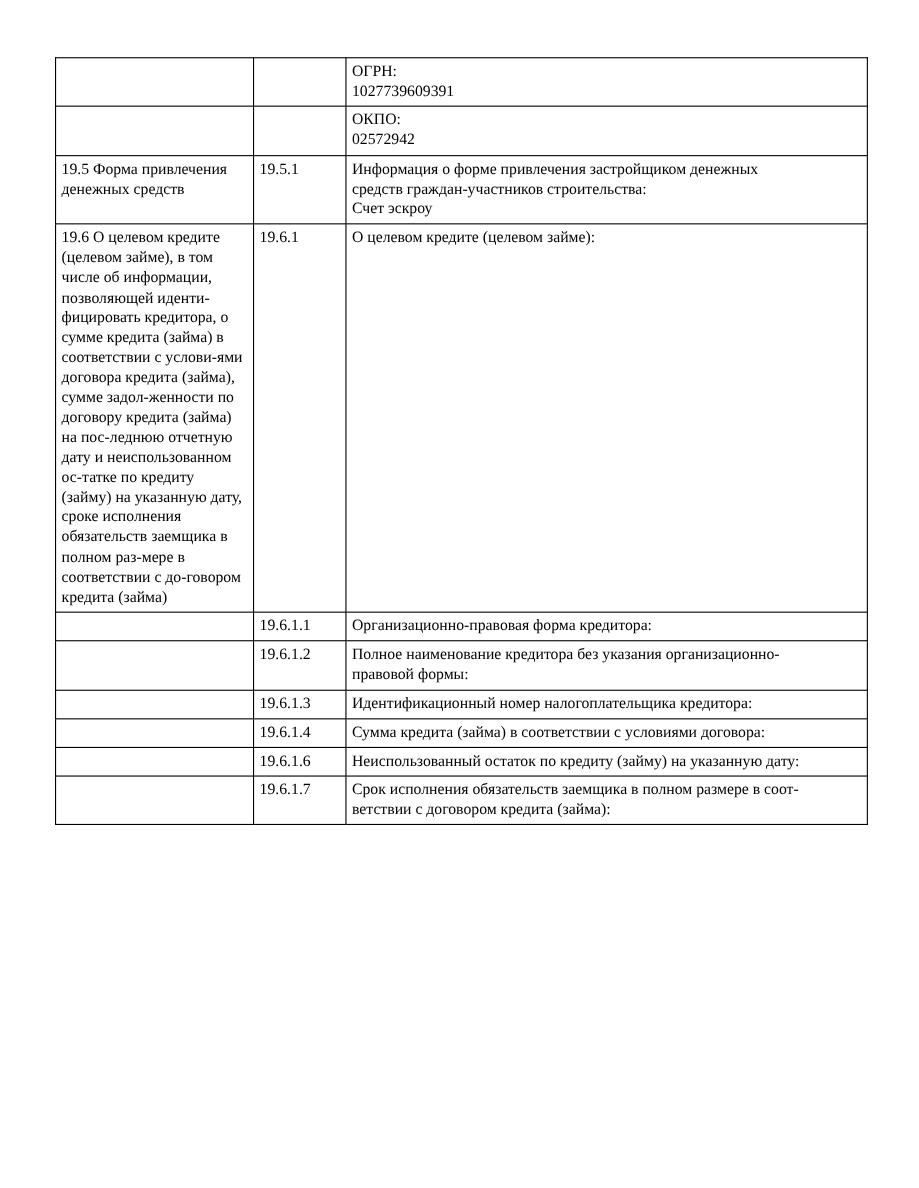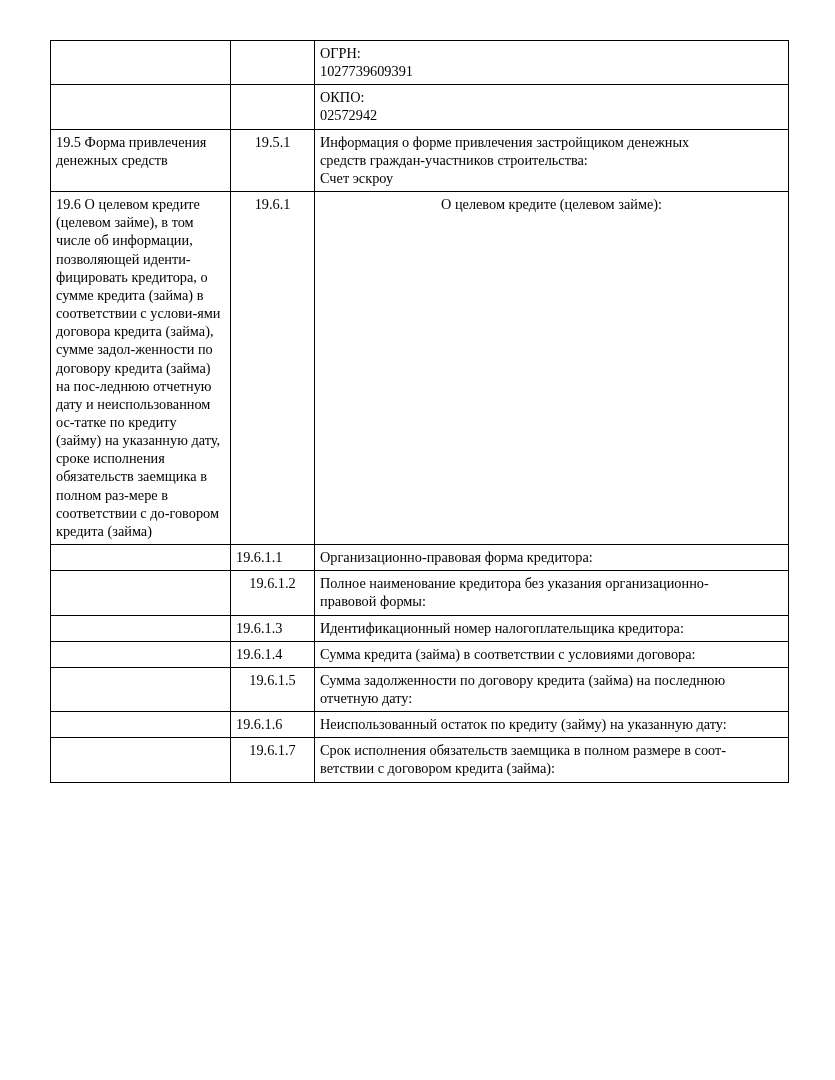--- a/index.html
+++ b/index.html
@@ -11,21 +11,21 @@
     width: 835px;
     height: 1080px;
     font-family: "Liberation Serif", "DejaVu Serif", serif;
     color: #000000;
   }
   .page {
     position: relative;
     width: 661px;
     height: 1080px;
     box-sizing: border-box;
-    padding: 40px 46px 0 50px;
+    padding: 52px 46px 0 50px;
   }
   table.doc-table {
     border-collapse: collapse;
     width: 738px;
     table-layout: fixed;
   }
   table.doc-table td {
     border: 1px solid #000000;
     vertical-align: top;
     padding: 3px 5px 4px 5px;
@@ -38,21 +38,20 @@
 
   .cell-label {
     font-size: 14.3px;
     line-height: 1.29;
   }
   .bold {
     font-weight: normal;
   }
   .mid-v {
     vertical-align: middle;
-    text-align: center;
   }
   .num-cell {
     font-size: 14.3px;
   }
   .blockline {
     display: block;
   }
   .tall-label {
     line-height: 1.285;
     margin-top: 17px;
@@ -132,28 +131,20 @@
       </tr>
 
       <tr>
         <td></td>
         <td class="num-cell">19.6.1.4</td>
         <td>
           <span class="blockline">Сумма кредита (займа) в соответствии с условиями договора:</span>
         </td>
       </tr>
 
-      <tr>
-        <td></td>
-        <td class="num-cell mid-v">19.6.1.5</td>
-        <td>
-          <span class="blockline">Сумма задолженности по договору кредита (займа) на последнюю</span>
-          <span class="blockline">отчетную дату:</span>
-        </td>
-      </tr>
 
       <tr>
         <td></td>
         <td class="num-cell">19.6.1.6</td>
         <td>
           <span class="blockline">Неиспользованный остаток по кредиту (займу) на указанную дату:</span>
         </td>
       </tr>
 
       <tr>

